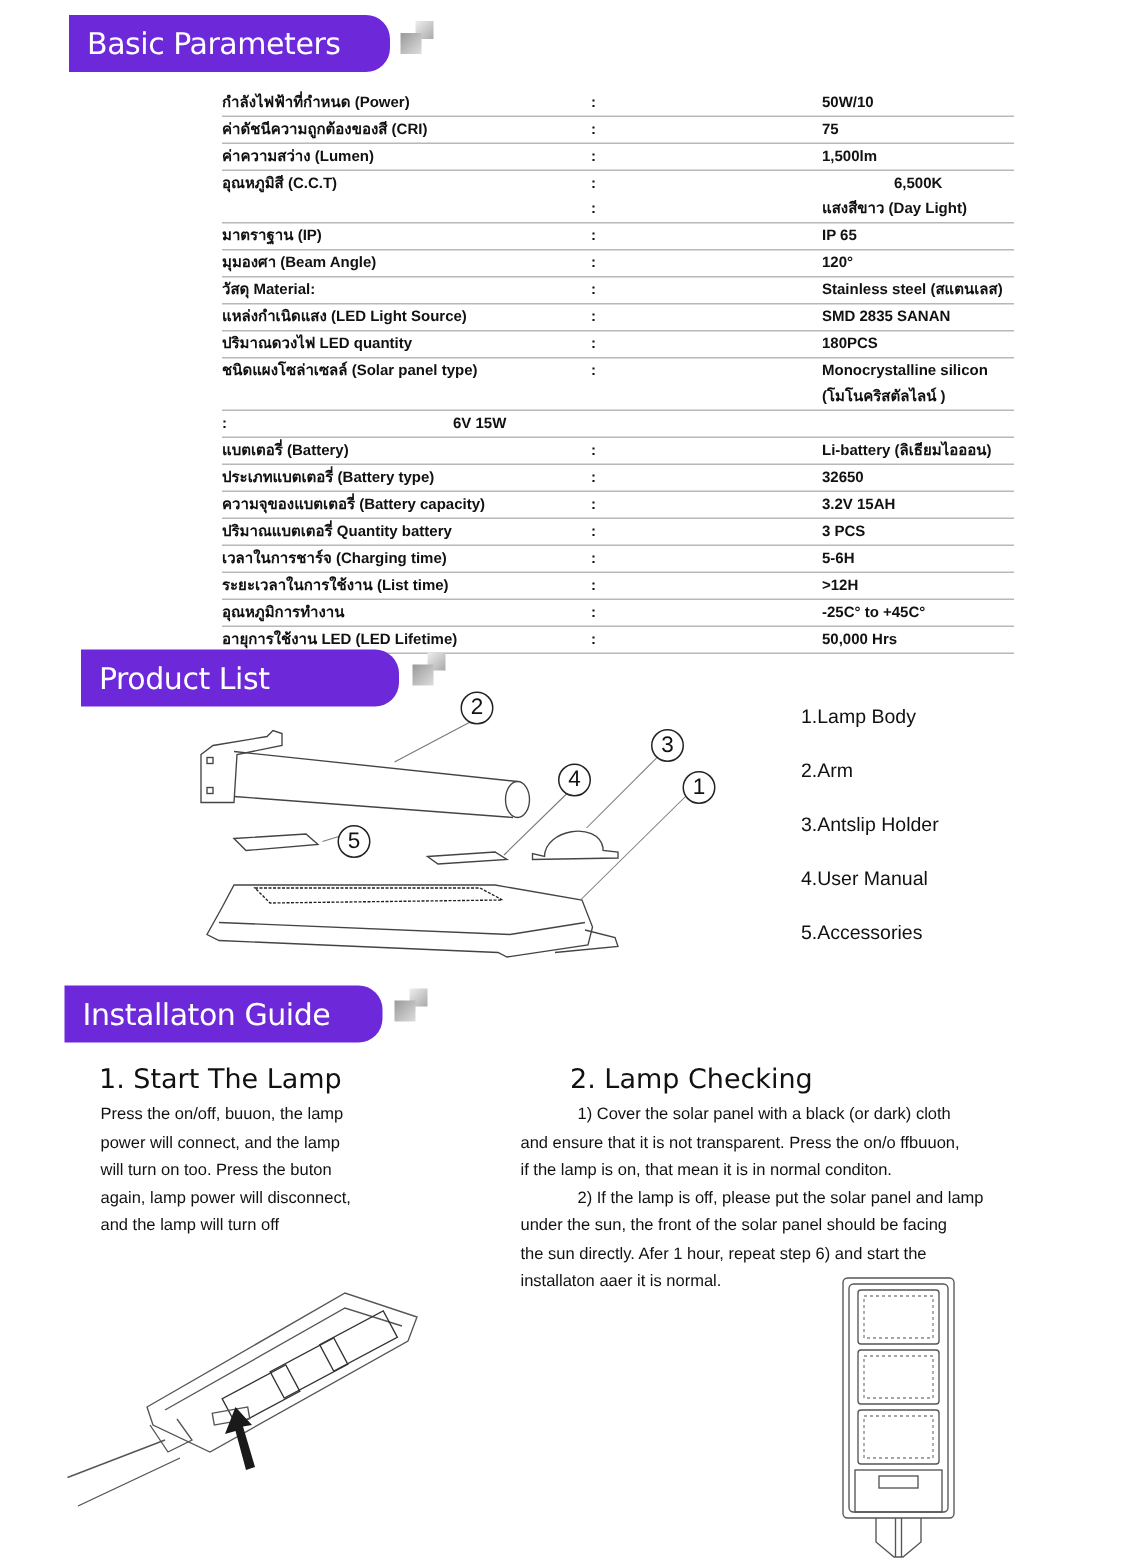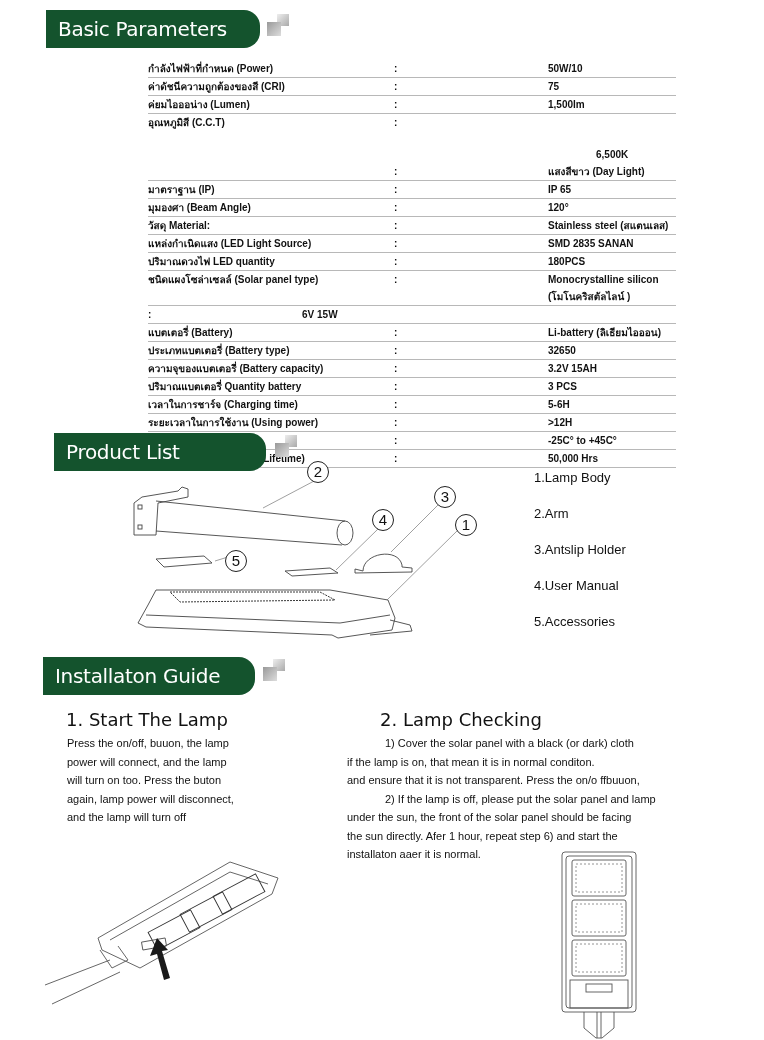--- a/index.html
+++ b/index.html
@@ -1,32 +1,32 @@
 <!DOCTYPE html>
 <html><head>
 <meta charset="utf-8">
 <style>
   * { box-sizing: border-box; margin: 0; padding: 0; }
   html, body { width: 764px; height: 1040px; background: #ffffff; overflow: hidden; }
   body { position: relative; font-family: "Liberation Sans", sans-serif; color: #111; }
 
-  .section-head { position: absolute; height: 38px; background: #14532d; color: #fff;
+  .section-head { position: absolute; height: 38px; background: #6d28d9; color: #fff;
     border-radius: 0 16px 16px 0; font-family: "DejaVu Sans", sans-serif; font-size: 20px;
     line-height: 38px; padding-left: 12px; letter-spacing: -0.3px; }
   .deco { position: absolute; width: 22px; height: 22px; }
   .deco .a { position: absolute; right: 0; top: 0; width: 12px; height: 12px; background: linear-gradient(135deg,#eee,#aaa); }
   .deco .b { position: absolute; left: 0; bottom: 0; width: 14px; height: 14px; background: linear-gradient(135deg,#999,#ddd); }
 
   #spec-table { position: absolute; left: 148px; top: 60px; width: 528px; font-size: 10px; font-weight: bold; }
   .spec-row { display: flex; border-bottom: 1px solid #b8b8b8; line-height: 16px; padding-top: 1px; }
   .spec-row.noline { border-bottom: none; }
   .c-label { width: 246px; }
   .c-colon { width: 154px; }
   .c-value { flex: 1; }
-  .c-value.center { padding-left: 48px; margin-top: 32px; }
+  .c-value.center { padding-left: 48px; }
 
   .callout { position: absolute; width: 22px; height: 22px; border: 1.3px solid #222; border-radius: 50%;
     font-size: 15px; text-align: center; line-height: 20px; background: #fff; }
   .parts-list { position: absolute; left: 534px; top: 470px; font-size: 13px; }
   .parts-list div { height: 36px; }
 
   .step-title { position: absolute; font-size: 18px; font-family: "DejaVu Sans", sans-serif; }
   .step-body { position: absolute; font-size: 11px; line-height: 18.5px; }
   .indent { padding-left: 38px; }
 </style>
@@ -44,21 +44,21 @@
       <div class="c-label">กำลังไฟฟ้าที่กำหนด (Power)</div>
       <div class="c-colon">:</div>
       <div class="c-value">50W/10</div>
     </div>
     <div class="spec-row">
       <div class="c-label">ค่าดัชนีความถูกต้องของสี (CRI)</div>
       <div class="c-colon">:</div>
       <div class="c-value">75</div>
     </div>
     <div class="spec-row">
-      <div class="c-label">ค่ยมไอออน่าง (Lumen)</div>
+      <div class="c-label">ค่าความสว่าง (Lumen)</div>
       <div class="c-colon">:</div>
       <div class="c-value">1,500lm</div>
     </div>
     <div class="spec-row noline">
       <div class="c-label">อุณหภูมิสี (C.C.T)</div>
       <div class="c-colon">:</div>
       <div class="c-value center">6,500K</div>
     </div>
     <div class="spec-row">
       <div class="c-label"></div>
@@ -123,21 +123,21 @@
       <div class="c-label">ปริมาณแบตเตอรี่ Quantity battery</div>
       <div class="c-colon">:</div>
       <div class="c-value">3 PCS</div>
     </div>
     <div class="spec-row">
       <div class="c-label">เวลาในการชาร์จ (Charging time)</div>
       <div class="c-colon">:</div>
       <div class="c-value">5-6H</div>
     </div>
     <div class="spec-row">
-      <div class="c-label">ระยะเวลาในการใช้งาน (Using power)</div>
+      <div class="c-label">ระยะเวลาในการใช้งาน (List time)</div>
       <div class="c-colon">:</div>
       <div class="c-value">&gt;12H</div>
     </div>
     <div class="spec-row">
       <div class="c-label">อุณหภูมิการทำงาน</div>
       <div class="c-colon">:</div>
       <div class="c-value">-25C° to +45C°</div>
     </div>
     <div class="spec-row">
       <div class="c-label">อายุการใช้งาน LED (LED Lifetime)</div>
@@ -207,22 +207,22 @@
   <div>Press the on/off, buuon, the lamp</div>
   <div>power will connect, and the lamp</div>
   <div>will turn on too. Press the buton</div>
   <div>again, lamp power will disconnect,</div>
   <div>and the lamp will turn off</div>
 </div>
 
 <div class="step-title" style="left:380px;top:709px;">2. Lamp Checking</div>
 <div class="step-body" style="left:347px;top:734px;width:400px;">
   <div class="indent">1) Cover the solar panel with a black (or dark) cloth</div>
+  <div>and ensure that it is not transparent. Press the on/o ffbuuon,</div>
   <div>if the lamp is on, that mean it is in normal conditon.</div>
-  <div>and ensure that it is not transparent. Press the on/o ffbuuon,</div>
   <div class="indent">2) If the lamp is off, please put the solar panel and lamp</div>
   <div>under the sun, the front of the solar panel should be facing</div>
   <div>the sun directly. Afer 1 hour, repeat step 6) and start the</div>
   <div>installaton aaer it is normal.</div>
 </div>
 
 <svg style="position:absolute;left:40px;top:850px;" width="240" height="160" viewBox="0 0 240 160">
   <g fill="none" stroke="#555" stroke-width="0.9">
     <path d="M58 88 L190 12 L238 28 L232 44 L100 118 L62 100 Z"></path>
     <path d="M70 90 L190 22 L228 34"></path>

